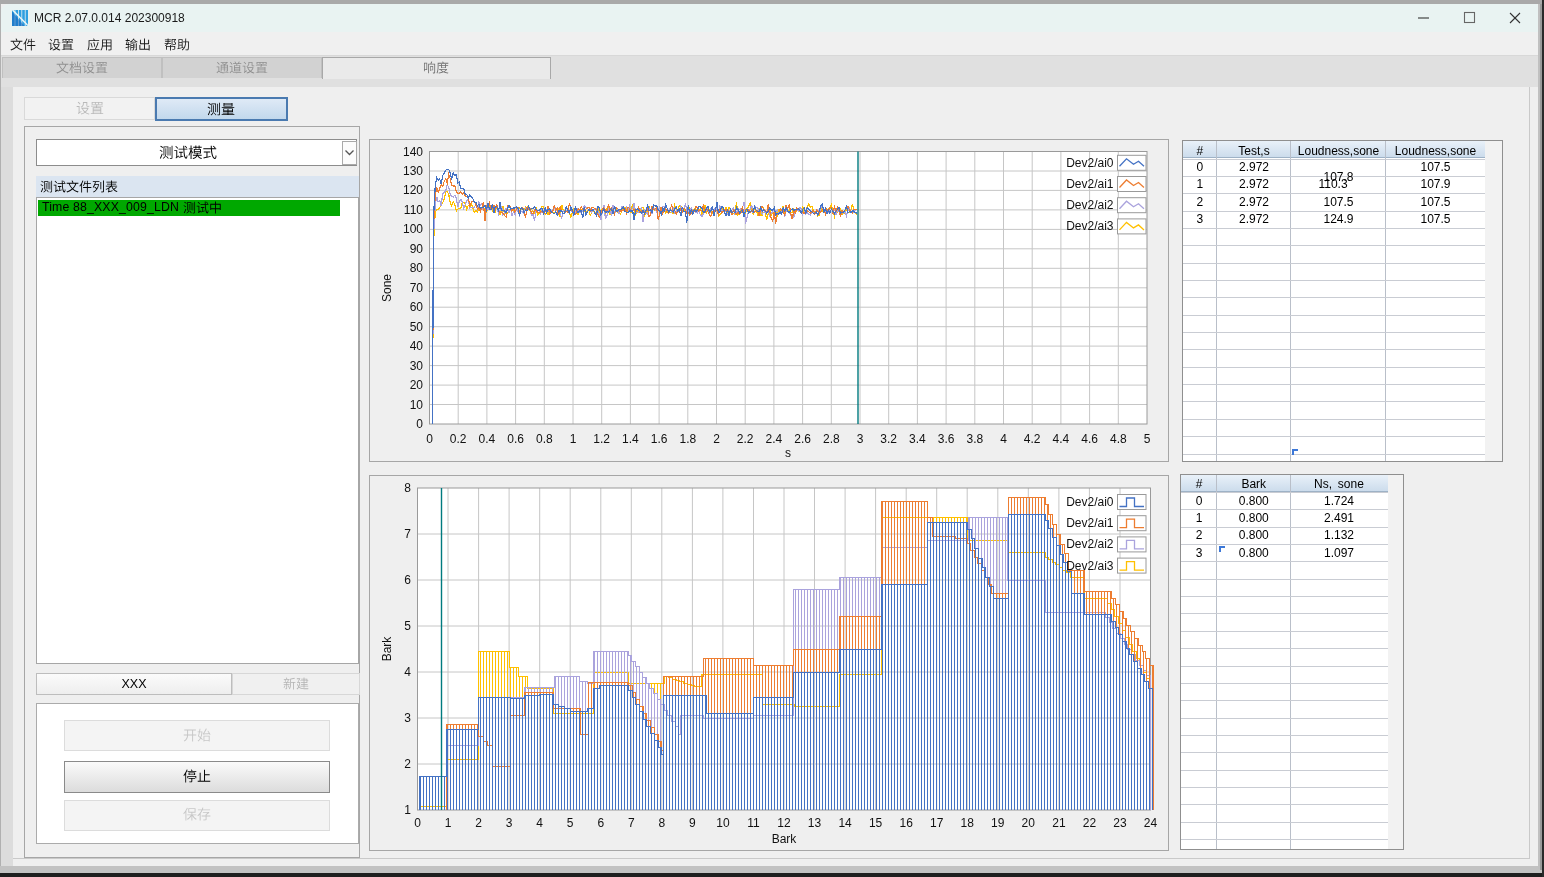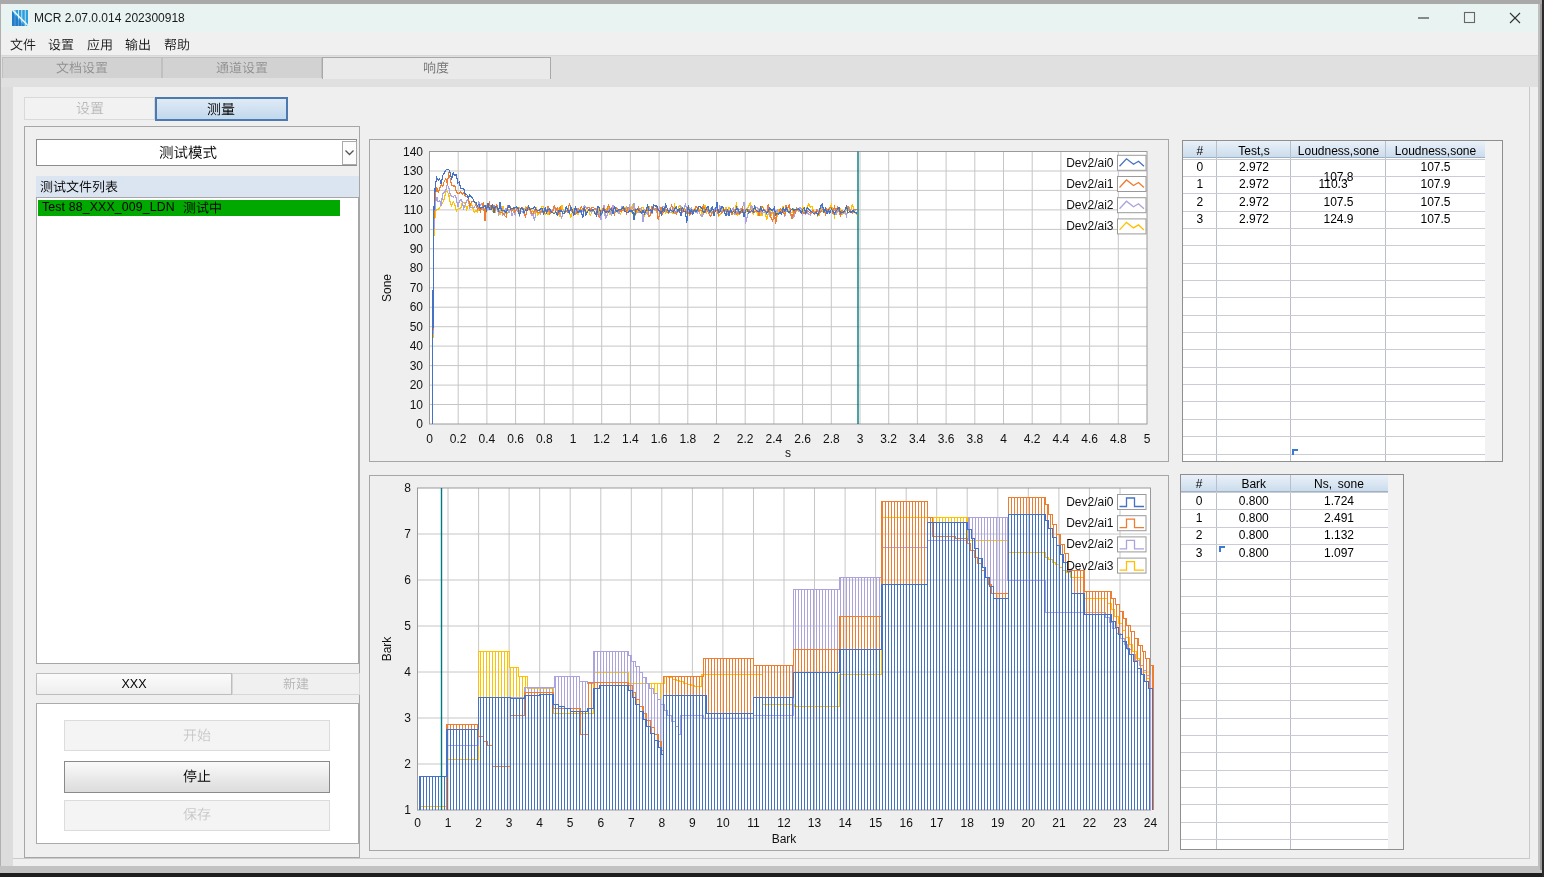--- a/index.html
+++ b/index.html
@@ -141,21 +141,21 @@
 <svg style="position:absolute;left:40px;top:180px;width:78.0px;height:13.0px;fill:#000" viewBox="0 0 6000 1000">
     <use href="#c15" x="0"></use>
     <use href="#c17" x="1000"></use>
     <use href="#c0" x="2000"></use>
     <use href="#c1" x="3000"></use>
     <use href="#c20" x="4000"></use>
     <use href="#c21" x="5000"></use>
   </svg>
 <div class="abs" style="left:36px;top:197px;width:323px;height:467px;background:#fff;border:1px solid #a6a6a6"></div>
 <div class="abs" style="left:37.5px;top:199.5px;width:302.5px;height:16px;background:#00a800"></div>
-<div class="abs" style="left:42px;top:201px;font-size:12.3px;line-height:13px;letter-spacing:0.15px;color:#000">Test 88_XXX_009_LDN</div>
+<div class="abs" style="left:42px;top:201px;font-size:12.3px;line-height:13px;letter-spacing:0.15px;color:#000">Time 88_XXX_009_LDN</div>
 <svg style="position:absolute;left:183px;top:201px;width:39.0px;height:13.0px;fill:#000" viewBox="0 0 3000 1000">
     <use href="#c15" x="0"></use>
     <use href="#c17" x="1000"></use>
     <use href="#c22" x="2000"></use>
   </svg>
 <div class="abs" style="left:36px;top:672.5px;width:196px;height:22px;background:linear-gradient(#fbfbfb,#eeeeee);border:1px solid #bdbdbd;text-align:center;font-size:12.5px;line-height:20px">XXX</div>
 <div class="abs" style="left:232px;top:672.5px;width:128px;height:22px;background:#f0f0f0;border:1px solid #d7d7d7"></div>
 <svg style="position:absolute;left:283px;top:677px;width:26.0px;height:13.0px;fill:#b3b3b3" viewBox="0 0 2000 1000">
     <use href="#c23" x="0"></use>
     <use href="#c24" x="1000"></use>

